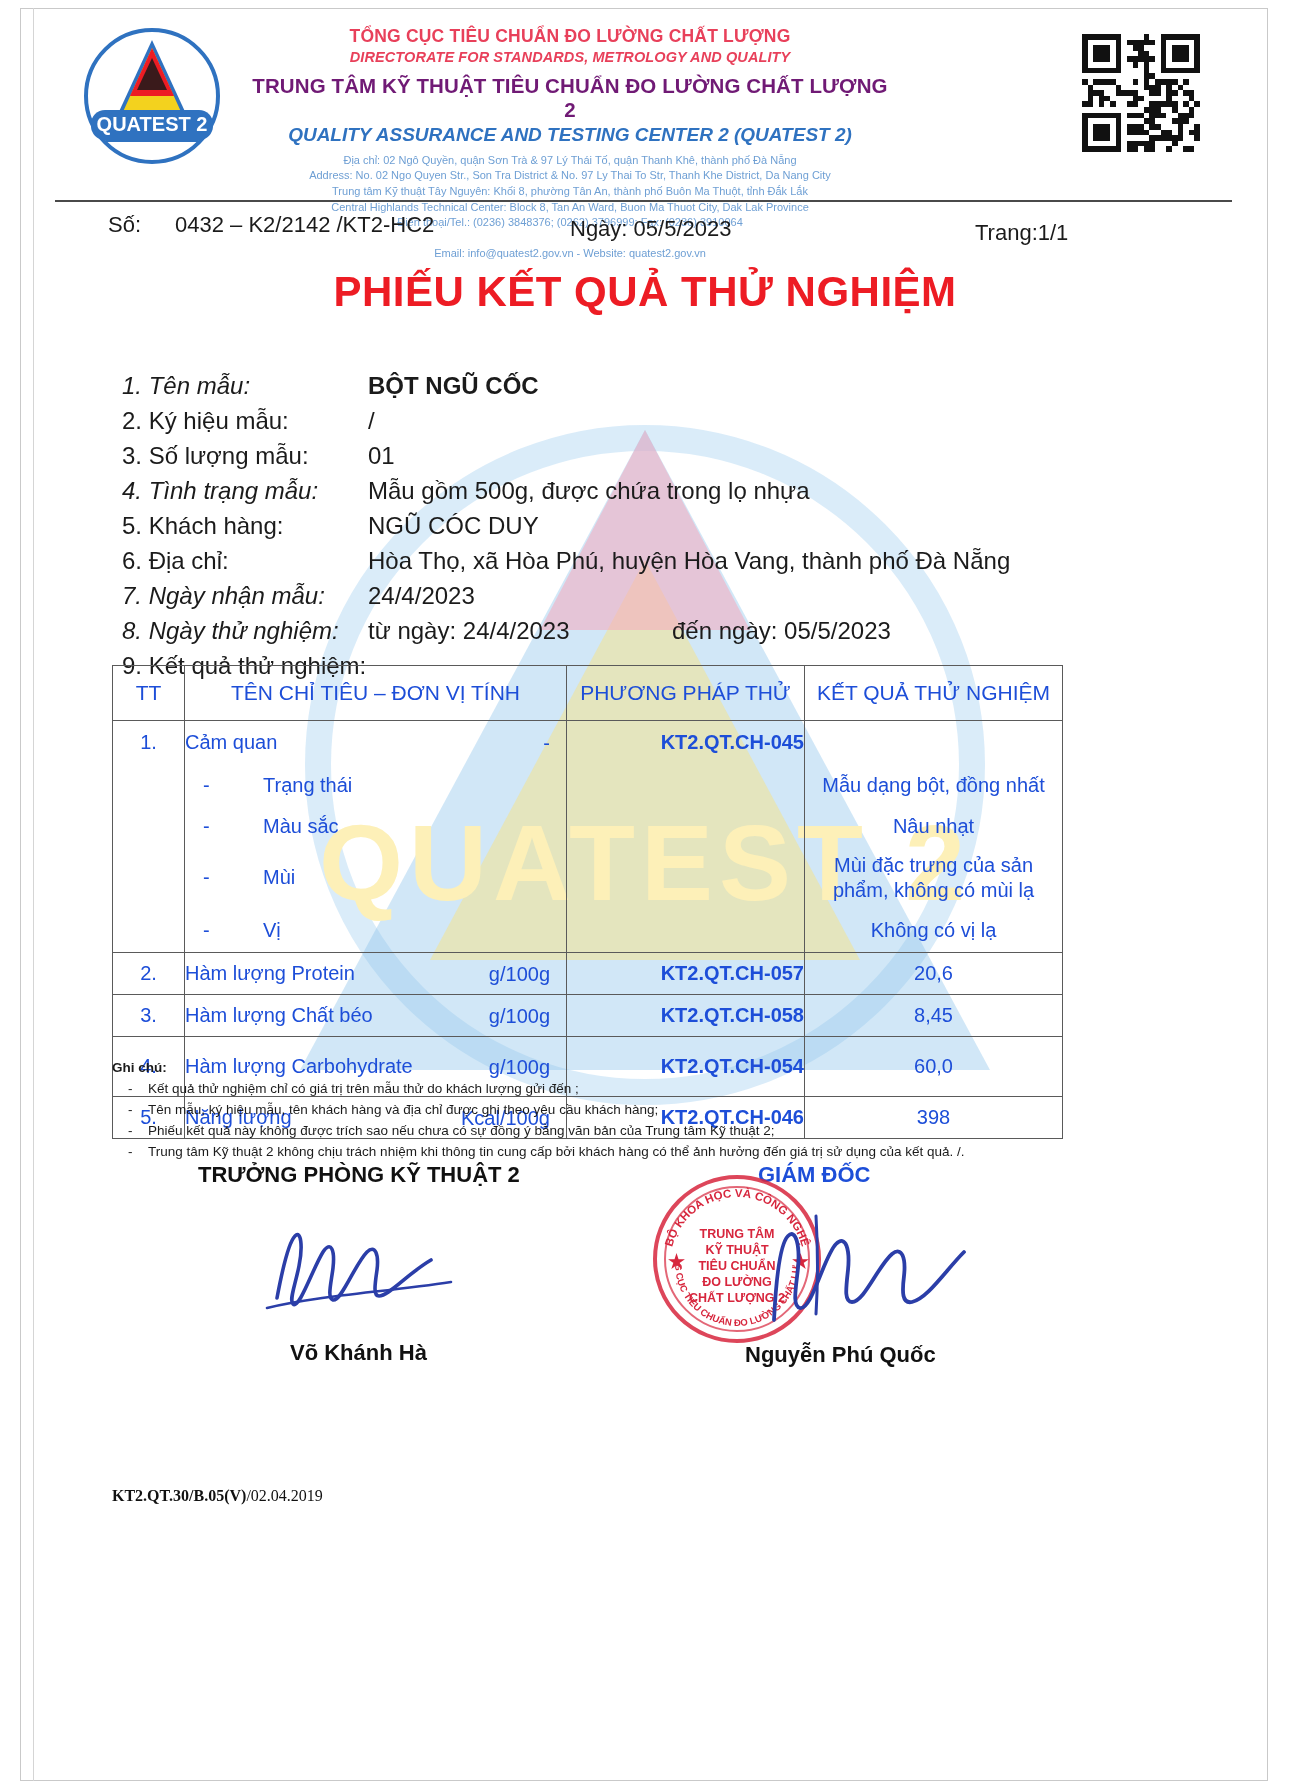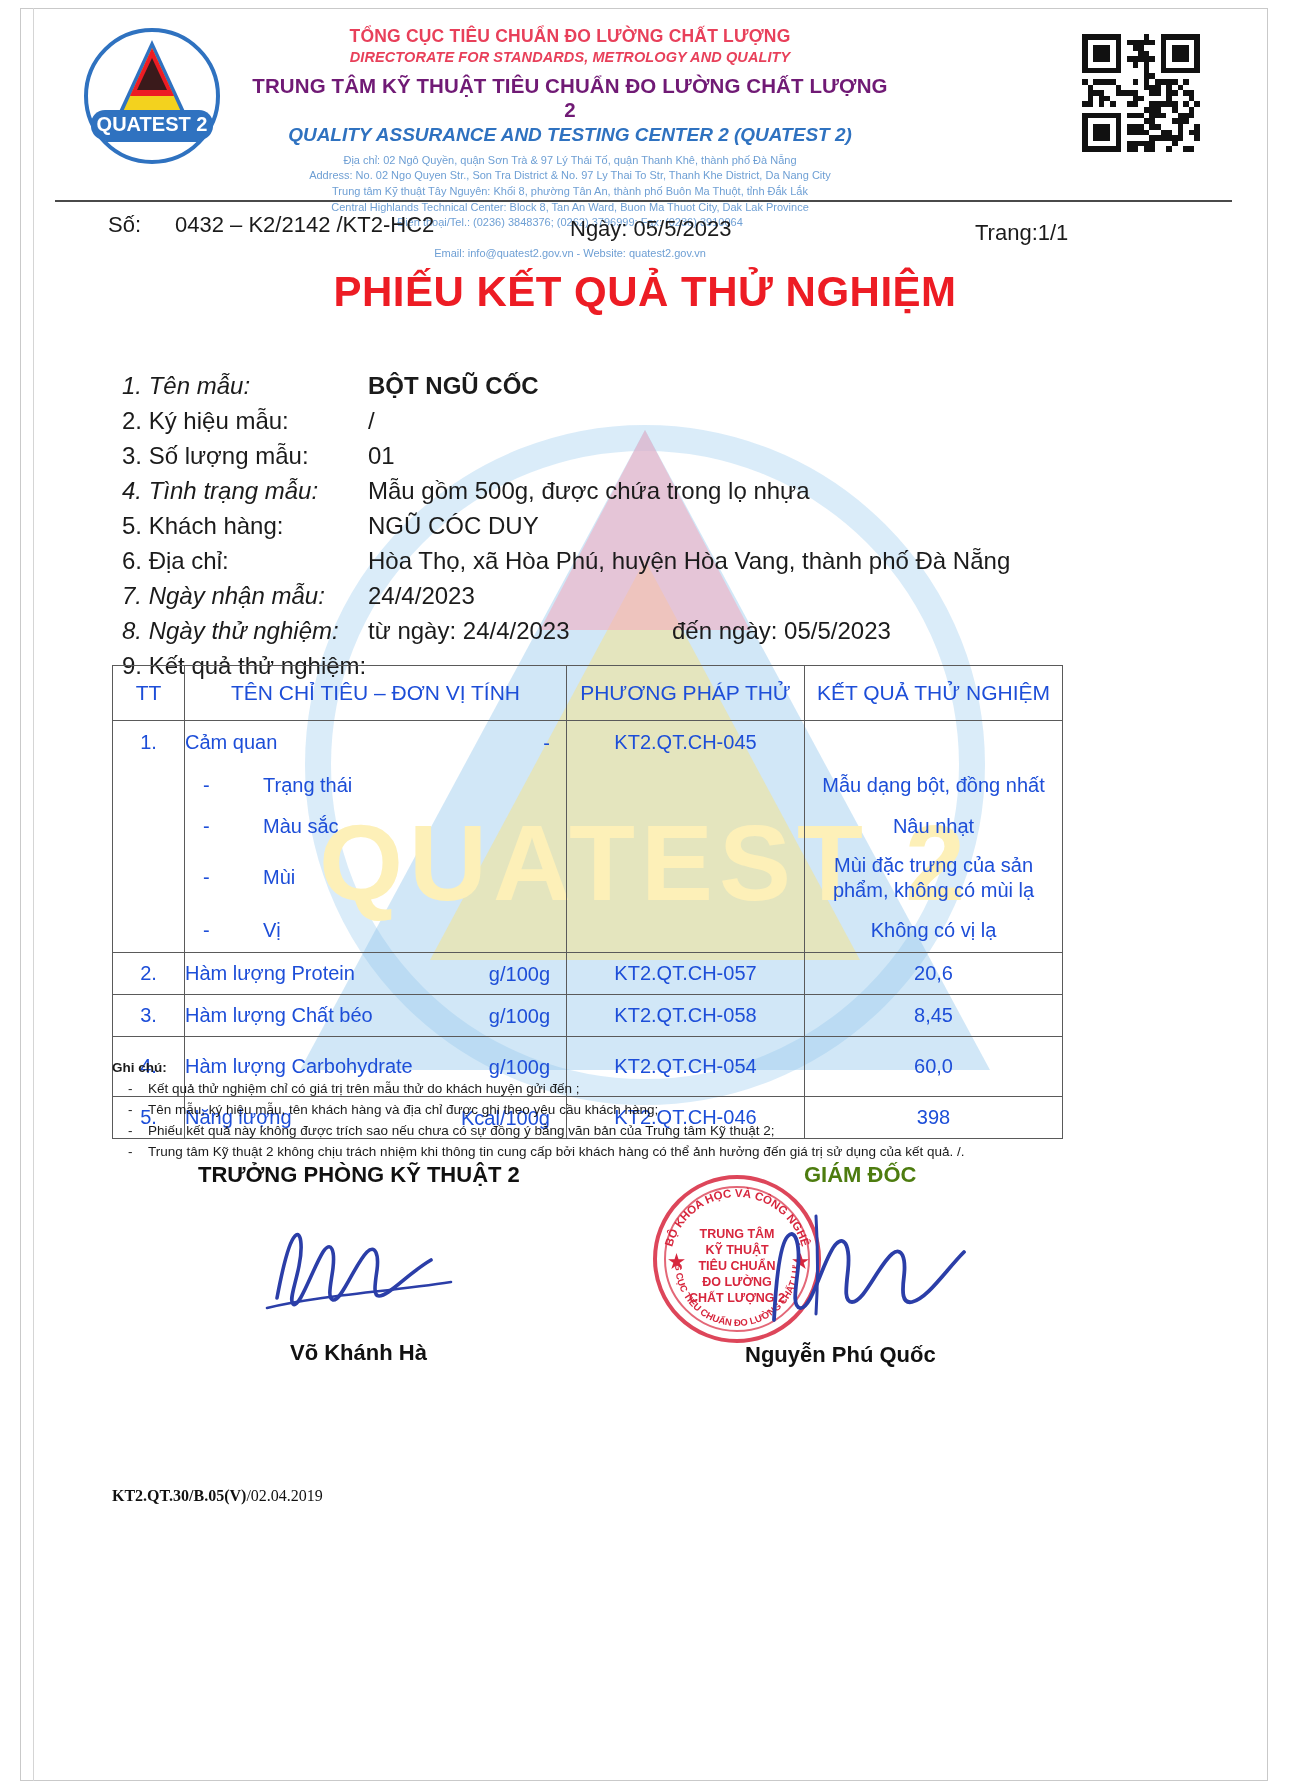--- a/index.html
+++ b/index.html
@@ -249,21 +249,21 @@
     vertical-align: middle;
   }
   .c-tt   { width: 72px; }
   .c-name { width: 382px; }
   .c-meth { width: 238px; }
   .c-res  { width: 258px; }
 
   td.tt    { text-align: center; vertical-align: bottom; padding-bottom: 4px; }
   td.tt.mid{ vertical-align: middle; padding-bottom: 0; }
   td.name  { padding-left: 12px; vertical-align: middle; position: relative; }
-  td.meth  { text-align: center; vertical-align: middle; }
+  td.meth  { text-align: right; vertical-align: middle; font-weight: bold; }
   td.res   { text-align: center; vertical-align: middle; line-height: 1.22; }
   td.unit-holder .unit {
     position: absolute;
     right: 16px;
     top: 50%;
     transform: translateY(-50%);
   }
   .sub-dash {
     display: inline-block;
     width: 78px;
@@ -309,24 +309,24 @@
   }
   .sig-left-title {
     position: absolute;
     left: 198px; top: 0;
     font-size: 22px;
     font-weight: bold;
     color: #111;
   }
   .sig-right-title {
     position: absolute;
-    left: 804px; top: 0;
+    left: 758px; top: 0;
     font-size: 22px;
     font-weight: bold;
-    color: #4d7c0f;
+    color: #1d4ed8;
   }
   .sig-left-name {
     position: absolute;
     left: 290px; top: 178px;
     font-size: 22px;
     font-weight: bold;
     color: #111;
   }
   .sig-right-name {
     position: absolute;
@@ -1005,21 +1005,21 @@
           </td>
           <td class="meth">KT2.QT.CH-046</td>
           <td class="res">398</td>
         </tr>
       </tbody>
     </table>
   </div>
 
   <div class="notes">
     <div class="nt-title">Ghi chú:</div>
-    <div class="nt-item">Kết quả thử nghiệm chỉ có giá trị trên mẫu thử do khách huyện gửi đến ;</div>
+    <div class="nt-item">Kết quả thử nghiệm chỉ có giá trị trên mẫu thử do khách lượng gửi đến ;</div>
     <div class="nt-item">Tên mẫu, ký hiệu mẫu, tên khách hàng và địa chỉ được ghi theo yêu cầu khách hàng;</div>
     <div class="nt-item">Phiếu kết quả này không được trích sao nếu chưa có sự đồng ý bằng văn bản của Trung tâm Kỹ thuật 2;</div>
     <div class="nt-item">Trung tâm Kỹ thuật 2 không chịu trách nhiệm khi thông tin cung cấp bởi khách hàng có thể ảnh hưởng đến giá trị sử dụng của kết quả. /.</div>
   </div>
 
   <div class="sig">
     <div class="sig-left-title">TRƯỞNG PHÒNG KỸ THUẬT 2</div>
     <div class="sig-right-title">GIÁM ĐỐC</div>
 
     <div class="sig-sign-left">

